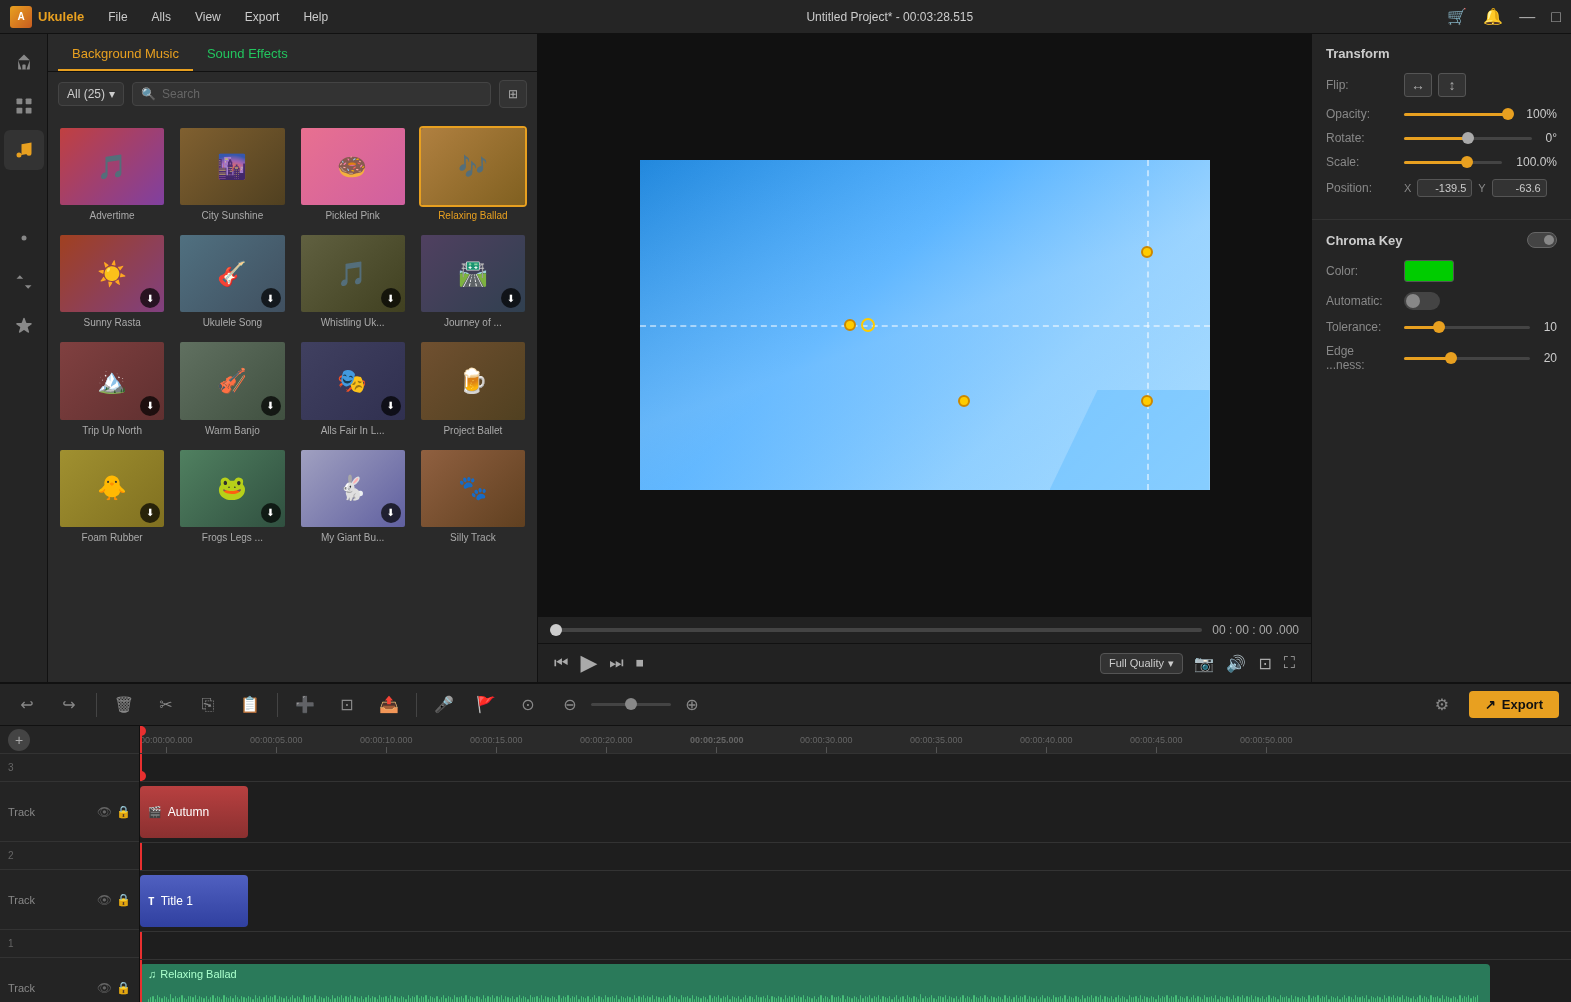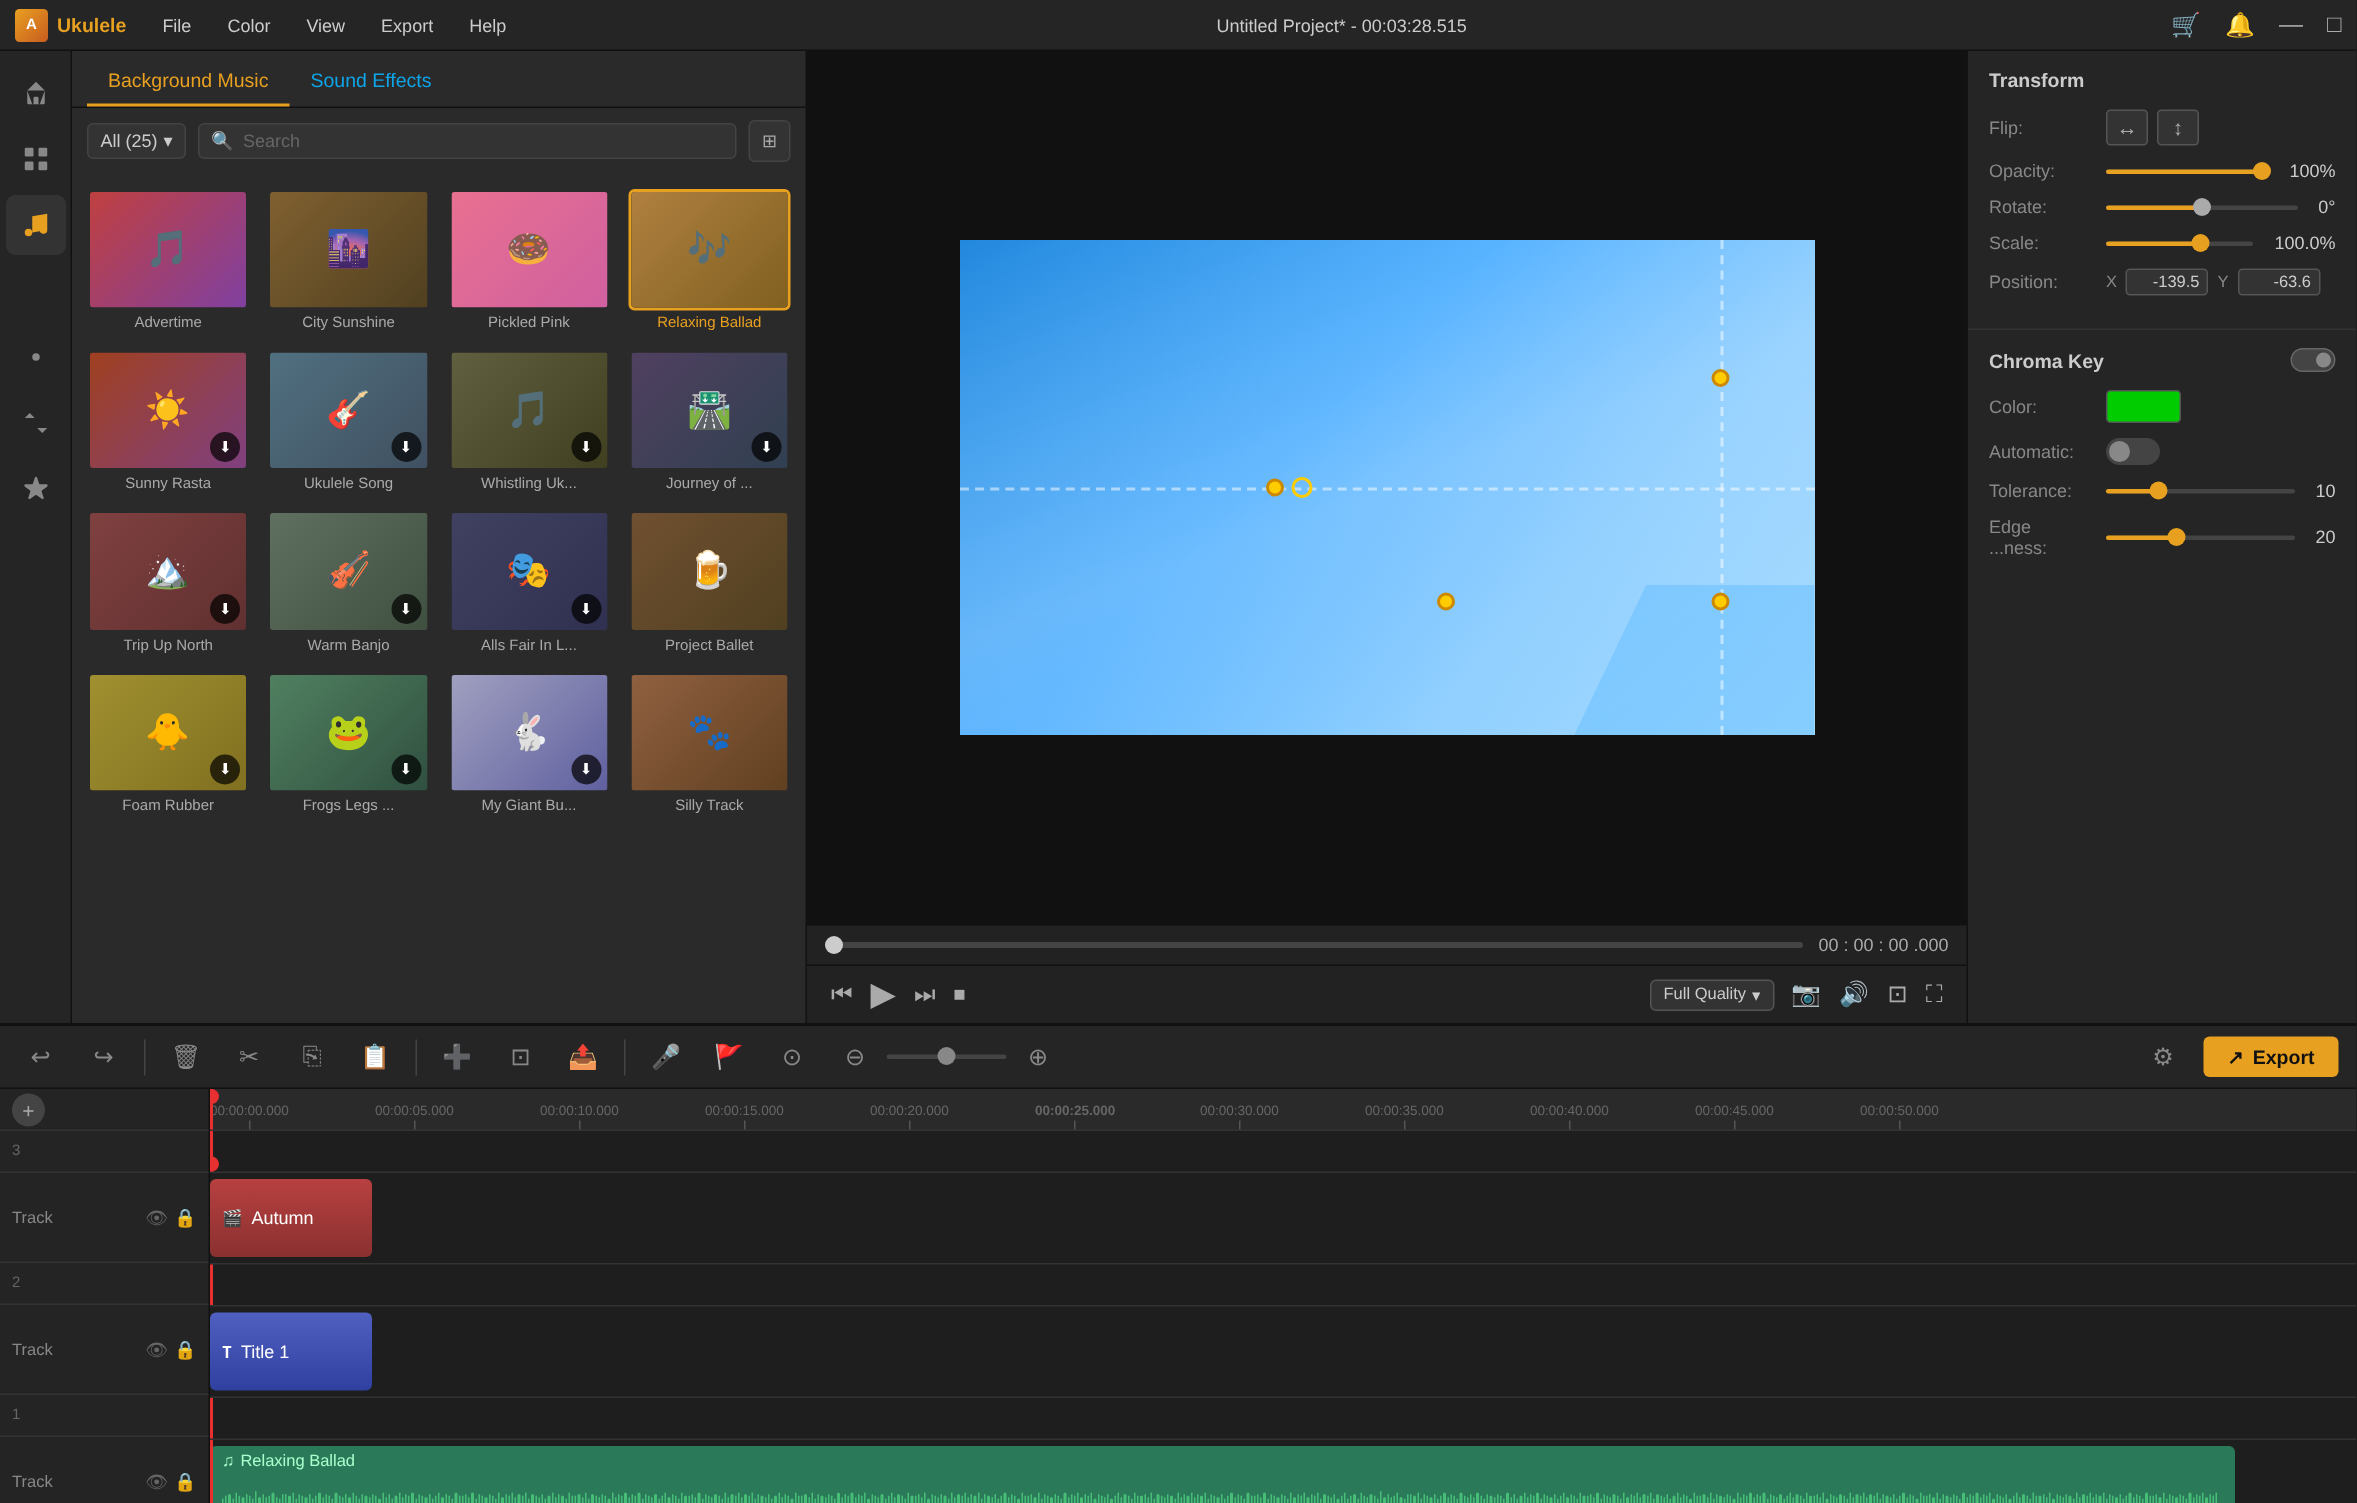--- a/index.html
+++ b/index.html
@@ -120,21 +120,21 @@
     .media-tabs {
       display: flex;
       border-bottom: 1px solid #111;
       padding: 0 10px;
       height: 38px;
       align-items: flex-end;
     }
     .media-tab {
       padding: 8px 14px;
       cursor: pointer;
-      color: #0ea5e9;
+      color: #22c55e;
       font-size: 13px;
       border-bottom: 2px solid transparent;
     }
     .media-tab.active {
       color: #e8a020;
       border-bottom: 2px solid #e8a020;
     }
     .media-controls {
       display: flex;
       align-items: center;
@@ -774,21 +774,21 @@
 </head>
 <body>
 
 <div class="menu-bar">
   <div class="menu-logo">
     <div class="logo-icon">A</div>
     <span class="logo-text">Ukulele</span>
   </div>
   <div class="menu-items">
     <span class="menu-item">File</span>
-    <span class="menu-item">Color</span>
+    <span class="menu-item">Alls</span>
     <span class="menu-item">View</span>
     <span class="menu-item">Export</span>
     <span class="menu-item">Help</span>
   </div>
   <div class="title-bar-center">
     <span>Untitled Project*</span> - <span>00:03:28.515</span>
   </div>
   <div class="menu-right">
     <span class="menu-right-icon">🛒</span>
     <span class="menu-right-icon">🔔</span>

